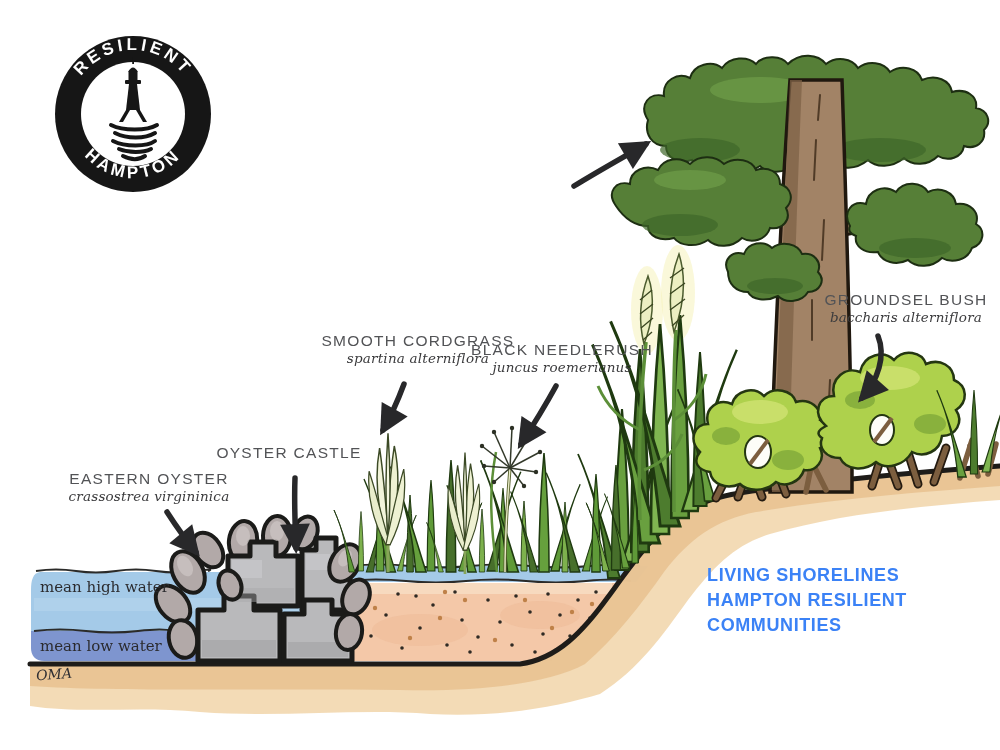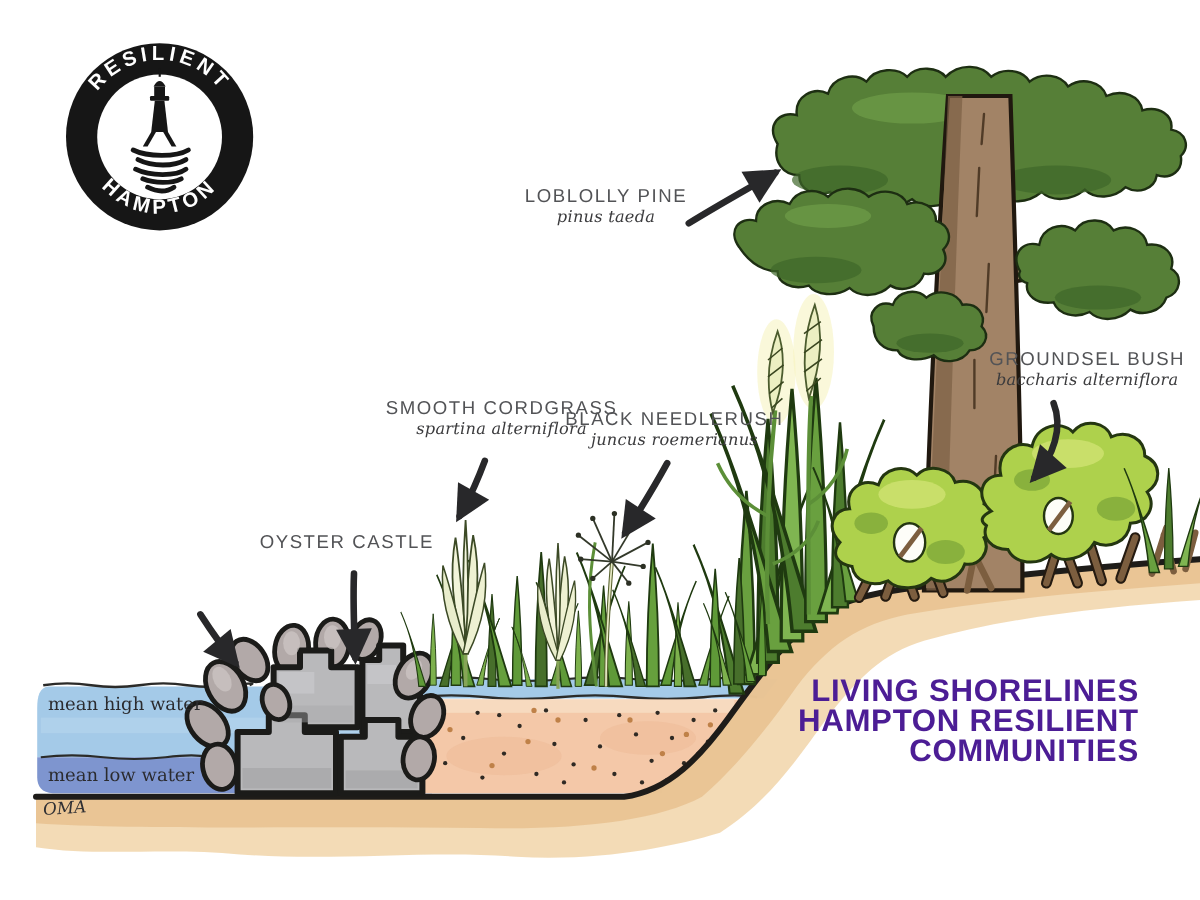--- a/index.html
+++ b/index.html
@@ -6,23 +6,23 @@
   .canvas{position:relative;width:1000px;height:750px;background:#ffffff;overflow:hidden;
           font-family:"Liberation Sans",sans-serif;}
   .art{position:absolute;left:0;top:0;}
   .plant-label{position:absolute;transform:translateX(-50%);text-align:center;white-space:nowrap;}
   .plant-label .caps{font-family:"Liberation Sans",sans-serif;font-weight:400;font-size:15.5px;
           letter-spacing:1.3px;color:#525356;}
   .plant-label .latin{font-family:"DejaVu Serif",serif;font-style:italic;font-size:13.5px;
           color:#3b3b3d;letter-spacing:.2px;margin-top:0px;}
   .water-label{position:absolute;font-family:"DejaVu Serif",serif;
           font-size:15px;color:#2b2b2e;white-space:nowrap;}
-  .caption{position:absolute;left:807px;top:563px;transform:translateX(-50%);text-align:right;
-          font-family:"Liberation Sans",sans-serif;font-weight:700;font-size:26px;
-          letter-spacing:.6px;line-height:25px;color:#4c1d95;white-space:nowrap;}
+  .caption{position:absolute;left:807px;top:563px;transform:translateX(-50%);text-align:left;
+          font-family:"Liberation Sans",sans-serif;font-weight:700;font-size:18px;
+          letter-spacing:.6px;line-height:25px;color:#3b82f6;white-space:nowrap;}
   .signature{position:absolute;left:36px;top:666px;font-family:"DejaVu Serif",serif;
           font-style:italic;font-size:14px;color:#2f2f33;transform:rotate(-4deg);}
   .logo{position:absolute;left:51px;top:32px;width:164px;height:164px;}
 </style>
 </head>
 <body>
 
 <div class="canvas">
 
 <svg class="art" width="1000" height="750" viewBox="0 0 1000 750">
@@ -378,44 +378,44 @@
   </g>
   <g fill="none" stroke="#161616" stroke-width="4" stroke-linecap="round">
     <path d="M60,93 C72,99 96,99 106,93"></path>
     <path d="M64,101 C76,107 94,107 104,101"></path>
     <path d="M62,109 C74,115 96,115 104,109"></path>
     <path d="M68,117 C78,121 92,121 100,117"></path>
     <path d="M72,124 C80,128 88,128 94,124"></path>
   </g>
 </svg>
 
-<div class="plant-label" style="left:505px;top:155px">
-  <div class="caps">LOBLOLLY PINE</div>
-  <div class="latin">pinus taeda</div>
-</div>
 
 <div class="plant-label" style="left:906px;top:291px">
   <div class="caps">GROUNDSEL BUSH</div>
   <div class="latin">baccharis alterniflora</div>
 </div>
 
 <div class="plant-label" style="left:418px;top:332px">
   <div class="caps">SMOOTH CORDGRASS</div>
   <div class="latin">spartina alterniflora</div>
 </div>
 
 <div class="plant-label" style="left:562px;top:341px">
   <div class="caps">BLACK NEEDLERUSH</div>
   <div class="latin">juncus roemerianus</div>
 </div>
 
 <div class="plant-label" style="left:289px;top:444px">
   <div class="caps">OYSTER CASTLE</div>
 </div>
 
+<div class="plant-label" style="left:149px;top:470px">
+  <div class="caps">EASTERN OYSTER</div>
+  <div class="latin">crassostrea virgininica</div>
+</div>
 
 <div class="water-label" style="left:40px;top:578px">mean high water</div>
 <div class="water-label" style="left:40px;top:637px">mean low water</div>
 
 <div class="caption">
   <div>LIVING SHORELINES</div>
   <div>HAMPTON RESILIENT</div>
   <div>COMMUNITIES</div>
 </div>
 

